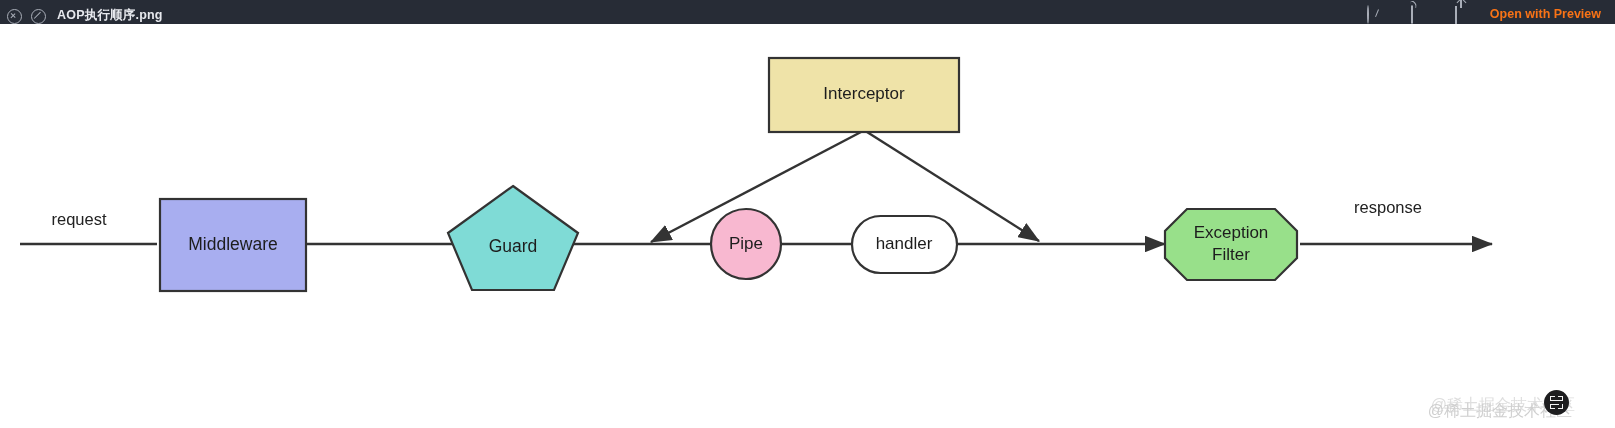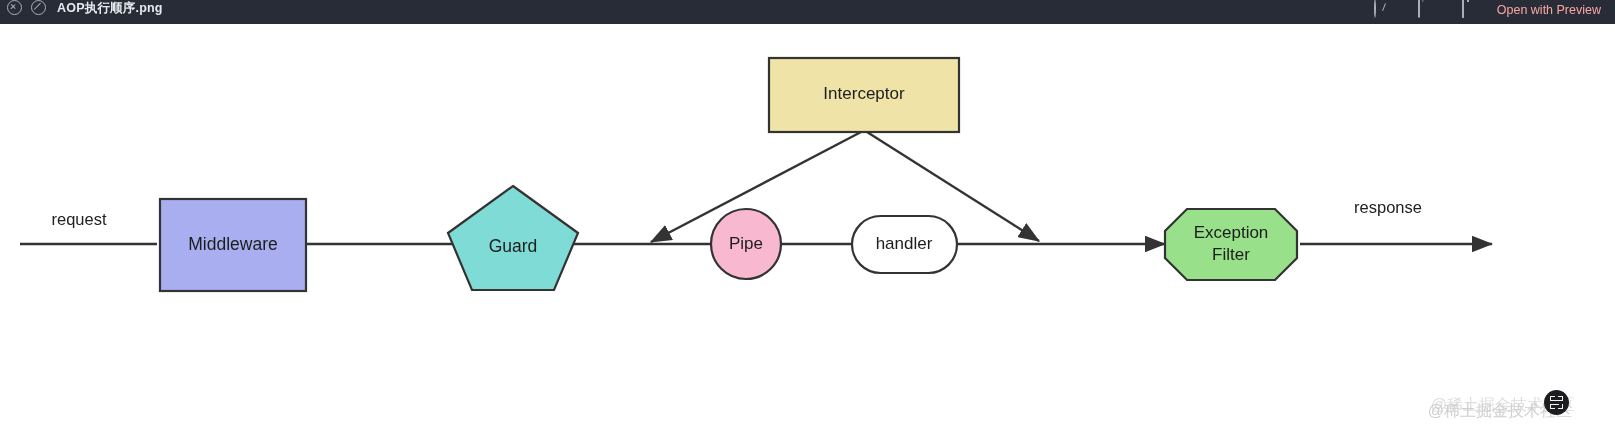--- a/index.html
+++ b/index.html
@@ -15,21 +15,21 @@
   }
 
   
   .titlebar {
     position: absolute;
     left: 0; top: 0;
     width: 1615px;
     height: 24px;
     background: #272c36;
     display: flex;
-    align-items: flex-start;
+    align-items: flex-end;
     box-sizing: border-box;
     padding: 0 10px 0 7px;
   }
   .tb-icons-left {
     display: flex;
     align-items: center;
     gap: 9px;
   }
   .circ-icon {
     width: 13px; height: 13px;
@@ -126,25 +126,26 @@
   .share-icon::after {
     content: "";
     position: absolute;
     left: 2px; top: -7px;
     width: 6px; height: 6px;
     border-top: 1.4px solid #a9aeb8;
     border-left: 1.4px solid #a9aeb8;
     transform: rotate(45deg);
   }
   .open-preview {
-    color: #fca5a5;
+    color: #f97316;
     font-size: 12.5px;
     white-space: nowrap;
     padding: 3px 4px;
     border-radius: 4px;
+    font-weight: bold;
   }
 
   
   .canvas {
     position: absolute;
     left: 3px; top: 28px;
     width: 1612px;
     height: 400px;
     background: #ffffff;
     overflow: hidden;

